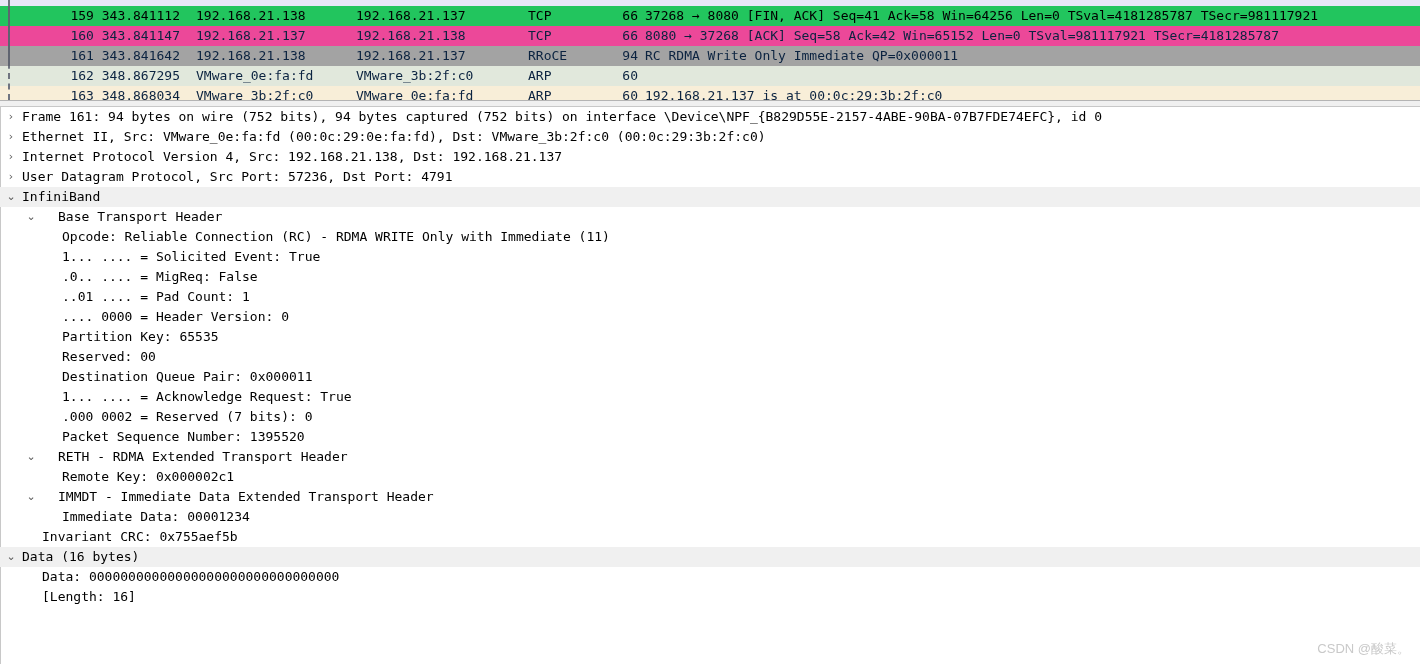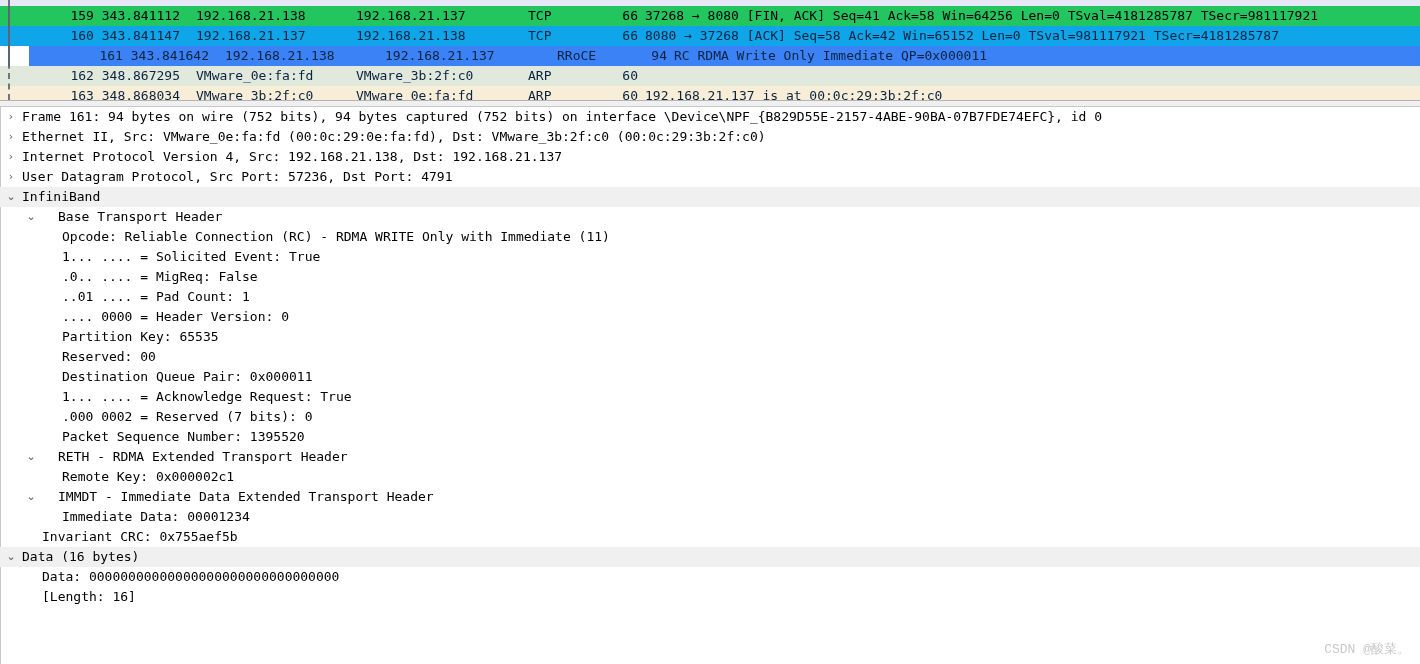--- a/index.html
+++ b/index.html
@@ -46,21 +46,21 @@
     white-space: pre;
   }
   .c-no    { left: 0px;   width: 180px; text-align: right; }
   .c-src   { left: 196px; width: 210px; }
   .c-dst   { left: 356px; width: 210px; }
   .c-proto { left: 528px; width: 80px;  }
   .c-len   { left: 612px; width: 26px;  text-align: right; }
   .c-info  { left: 645px; width: 770px; }
 
   .prow.sel { background: #22c55e; color: #000000; }
-  .prow.cur { background: #3b82f6; margin-left: 29px; }
+  .prow.cur { background: #a3a3a3; }
 
   
   .gutter {
     position: absolute;
     left: 0; top: 0;
     width: 18px;
     height: 100%;
     pointer-events: none;
   }
   .gutter-dash {
@@ -131,21 +131,21 @@
   .lv2 > .twist  { left: 24px; }
   .lv2 > .tlabel { left: 58px; }
   .lv3n > .tlabel{ left: 62px; }
   .lv2n > .tlabel{ left: 42px; }
 
   
   #watermark {
     position: absolute;
     right: 10px;
     bottom: 6px;
-    font-family: Liberation Mono, monospace;
+    font-family: Liberation Sans, sans-serif;
     font-size: 13px;
     color: #c9c9c9;
     white-space: pre;
     user-select: none;
   }
 </style>
 </head>
 <body>
 
 <div id="packet-list">
@@ -155,21 +155,21 @@
 
     <div class="prow sel">
       <span class="cell c-no">159 343.841112</span>
       <span class="cell c-src">192.168.21.138</span>
       <span class="cell c-dst">192.168.21.137</span>
       <span class="cell c-proto">TCP</span>
       <span class="cell c-len">66</span>
       <span class="cell c-info">37268 → 8080 [FIN, ACK] Seq=41 Ack=58 Win=64256 Len=0 TSval=4181285787 TSecr=981117921</span>
     </div>
 
-    <div class="prow" style="background:#0ea5e9;">
+    <div class="prow" style="background:#ec4899;">
       <span class="cell c-no">160 343.841147</span>
       <span class="cell c-src">192.168.21.137</span>
       <span class="cell c-dst">192.168.21.138</span>
       <span class="cell c-proto">TCP</span>
       <span class="cell c-len">66</span>
       <span class="cell c-info">8080 → 37268 [ACK] Seq=58 Ack=42 Win=65152 Len=0 TSval=981117921 TSecr=4181285787</span>
     </div>
 
     <div class="prow cur">
       <span class="cell c-no">161 343.841642</span>

